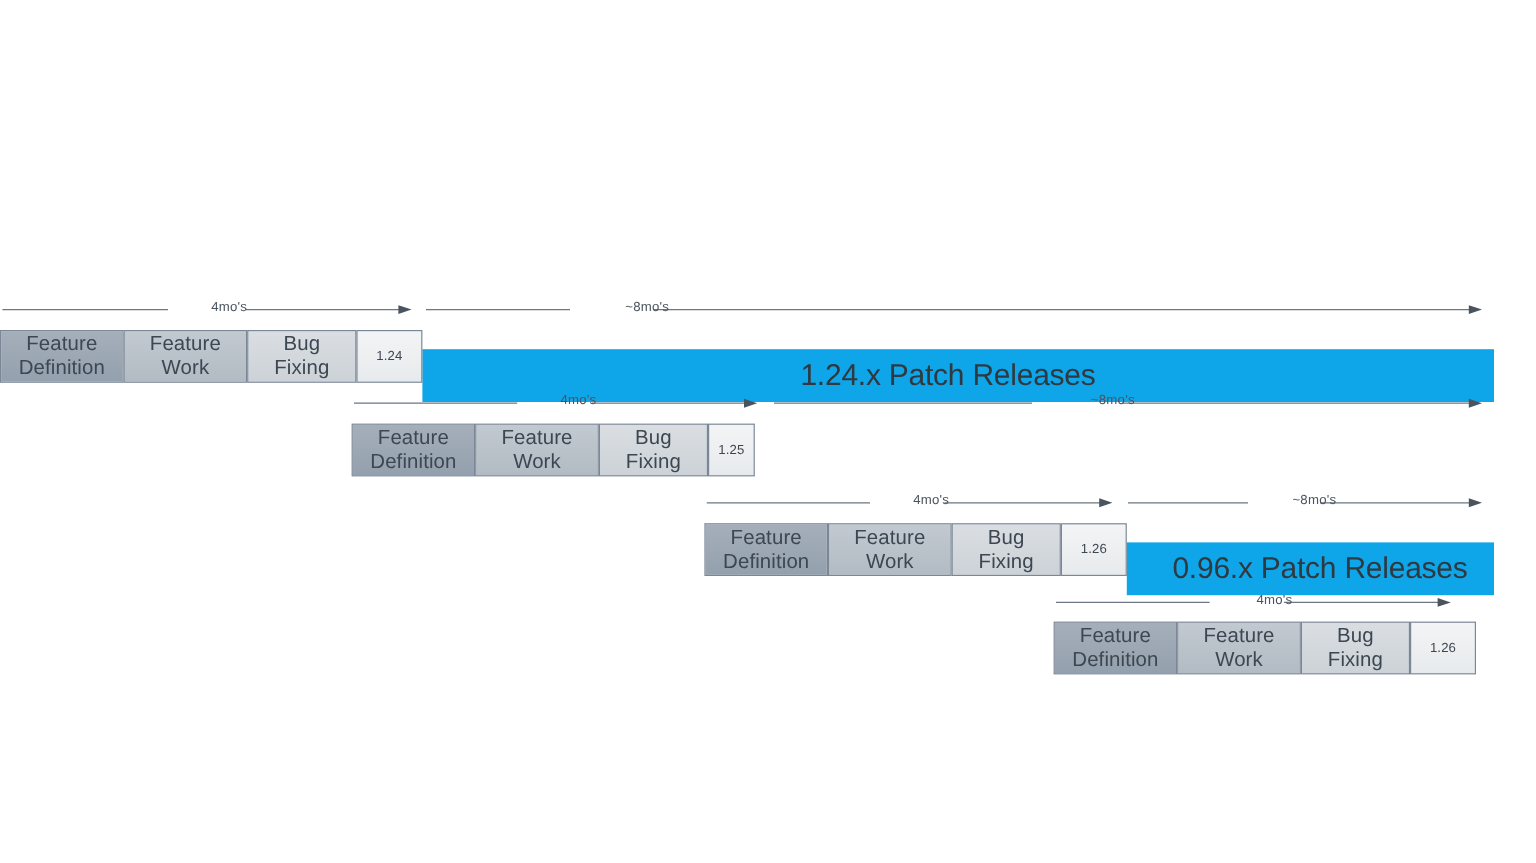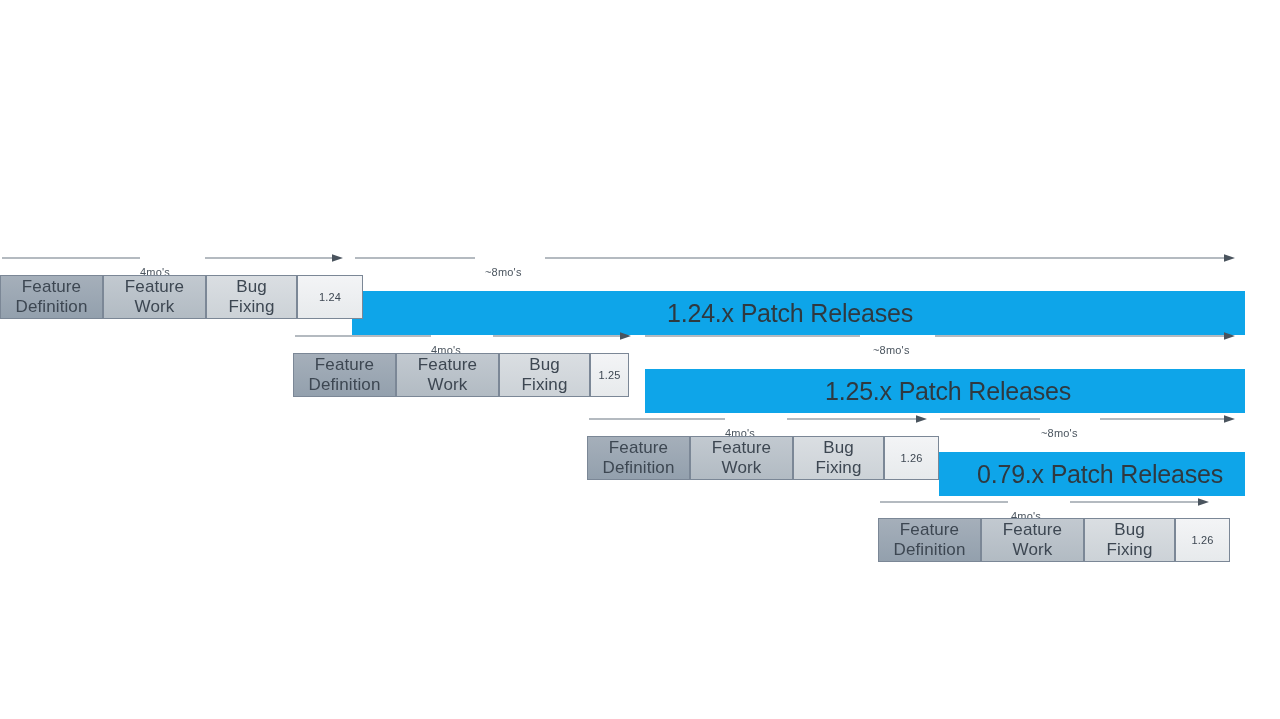--- a/index.html
+++ b/index.html
@@ -88,25 +88,26 @@
   }
 
   
   .dim {
     position: absolute;
     height: 20px;
   }
   .dim svg { display: block; overflow: visible; }
   .dim-label {
     position: absolute;
-    top: 16px;
+    top: 0;
     font-size: 11px;
     color: #4a545e;
     white-space: nowrap;
     letter-spacing: 0.2px;
+    margin-left: 36px;
   }
 </style>
 </head>
 <body>
 
 <div id="canvas">
 
   <div class="dim" style="left:0px; top:250px; width:345px;">
     <svg width="345" height="16" viewBox="0 0 345 16">
       <line x1="2" y1="8" x2="140" y2="8" stroke="#6b7782" stroke-width="1.1"></line>
@@ -134,21 +135,21 @@
 Definition</span>
     </div>
     <div class="phase-box phase-feature-work" style="left:103px; width:103px;">
       <span class="phase-label">Feature
 Work</span>
     </div>
     <div class="phase-box phase-bug-fixing" style="left:206px; width:91px;">
       <span class="phase-label">Bug
 Fixing</span>
     </div>
-    <div class="phase-box phase-version" style="left:297px; width:66px;justify-content:center;">
+    <div class="phase-box phase-version" style="left:297px; width:55px;justify-content:center;">
       <span class="phase-label">1.24</span>
     </div>
   </div>
 
   <div class="dim" style="left:293px; top:328px; width:340px;">
     <svg width="340" height="16" viewBox="0 0 340 16">
       <line x1="2" y1="8" x2="138" y2="8" stroke="#6b7782" stroke-width="1.1"></line>
       <line x1="200" y1="8" x2="328" y2="8" stroke="#6b7782" stroke-width="1.1"></line>
       <path d="M338 8 L327 4.3 L327 11.7 Z" fill="#4a545e"></path>
     </svg>
@@ -158,23 +159,20 @@
   <div class="dim" style="left:645px; top:328px; width:592px;">
     <svg width="592" height="16" viewBox="0 0 592 16">
       <line x1="0" y1="8" x2="215" y2="8" stroke="#6b7782" stroke-width="1.1"></line>
       <line x1="290" y1="8" x2="580" y2="8" stroke="#6b7782" stroke-width="1.1"></line>
       <path d="M590 8 L579 4.3 L579 11.7 Z" fill="#4a545e"></path>
     </svg>
     <span class="dim-label" style="left:228px;">~8mo's</span>
   </div>
 
   <div class="release-row" style="left:293px; top:353px; width:952px;">
-    <div class="patch-band" style="left:352px; width:600px;">
-      <span class="patch-band-label" style="left:180px;">1.25.x Patch Releases</span>
-    </div>
     <div class="phase-box phase-feature-definition" style="left:0px; width:103px;">
       <span class="phase-label">Feature
 Definition</span>
     </div>
     <div class="phase-box phase-feature-work" style="left:103px; width:103px;">
       <span class="phase-label">Feature
 Work</span>
     </div>
     <div class="phase-box phase-bug-fixing" style="left:206px; width:91px;">
       <span class="phase-label">Bug
@@ -198,21 +196,21 @@
     <svg width="297" height="16" viewBox="0 0 297 16">
       <line x1="0" y1="8" x2="100" y2="8" stroke="#6b7782" stroke-width="1.1"></line>
       <line x1="160" y1="8" x2="285" y2="8" stroke="#6b7782" stroke-width="1.1"></line>
       <path d="M295 8 L284 4.3 L284 11.7 Z" fill="#4a545e"></path>
     </svg>
     <span class="dim-label" style="left:101px;">~8mo's</span>
   </div>
 
   <div class="release-row" style="left:587px; top:436px; width:658px;">
     <div class="patch-band" style="left:352px; width:306px;">
-      <span class="patch-band-label" style="left:38px;">0.79.x Patch Releases</span>
+      <span class="patch-band-label" style="left:38px;">0.96.x Patch Releases</span>
     </div>
     <div class="phase-box phase-feature-definition" style="left:0px; width:103px;">
       <span class="phase-label">Feature
 Definition</span>
     </div>
     <div class="phase-box phase-feature-work" style="left:103px; width:103px;">
       <span class="phase-label">Feature
 Work</span>
     </div>
     <div class="phase-box phase-bug-fixing" style="left:206px; width:91px;">

